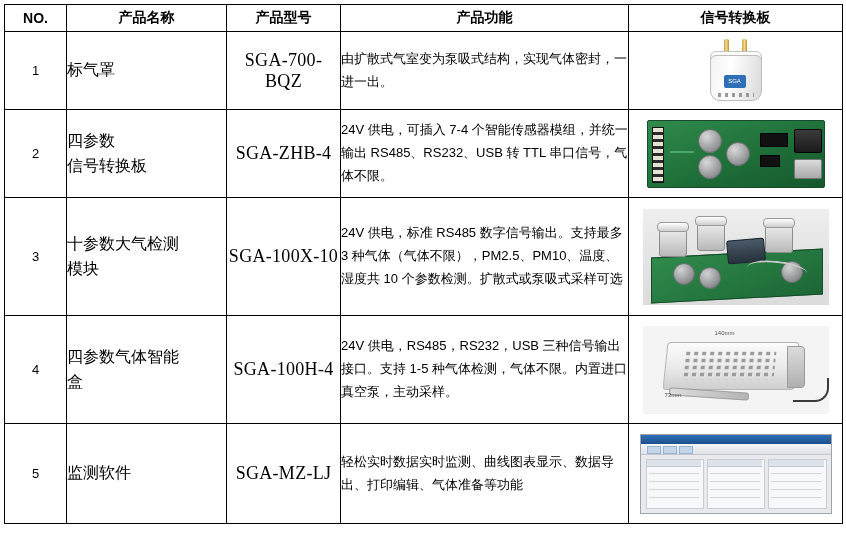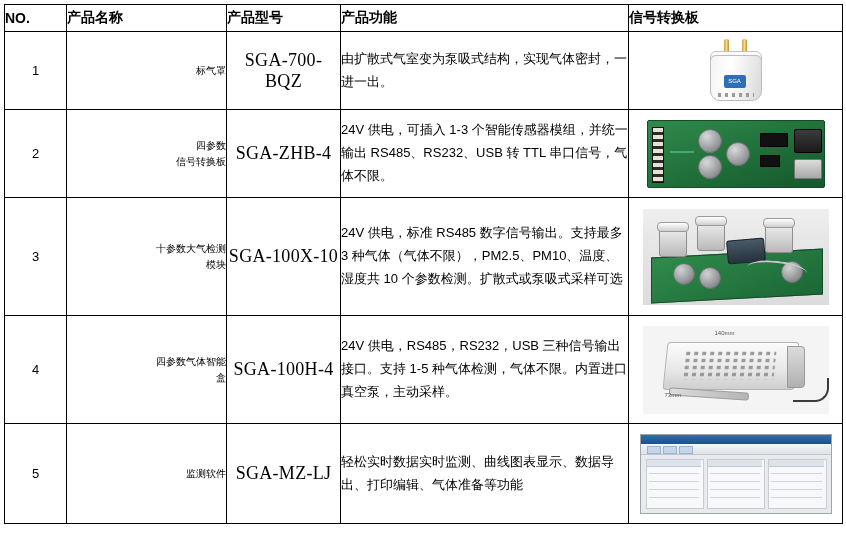--- a/index.html
+++ b/index.html
@@ -23,36 +23,36 @@
   table.product-table th,
   table.product-table td {
     border: 1px solid #000000;
     vertical-align: middle;
     padding: 0;
   }
   thead th {
     height: 26px;
     font-size: 14px;
     font-weight: bold;
-    text-align: left;
+    text-align: center;
   }
   
   col.c-no    { width: 62px; }
   col.c-name  { width: 160px; }
   col.c-model { width: 114px; }
   col.c-func  { width: 288px; }
   col.c-img   { width: 214px; }
 
   td.cell-no {
     text-align: center;
     font-size: 13px;
   }
   td.cell-name {
-    text-align: right;
-    font-size: 10px;
+    text-align: left;
+    font-size: 16px;
     line-height: 1.55;
     padding: 4px 6px;
   }
   td.cell-model {
     text-align: center;
     font-size: 18px;
     font-family: "Liberation Serif", serif;
     letter-spacing: 0.3px;
   }
   td.cell-func {
@@ -392,21 +392,21 @@
       </td>
     </tr>
 
     <tr class="r2">
       <td class="cell-no">2</td>
       <td class="cell-name">
         <div>四参数</div>
         <div>信号转换板</div>
       </td>
       <td class="cell-model">SGA-ZHB-4</td>
-      <td class="cell-func">24V 供电，可插入 1-3 个智能传感器模组，并统一输出 RS485、RS232、USB 转 TTL 串口信号，气体不限。</td>
+      <td class="cell-func">24V 供电，可插入 7-4 个智能传感器模组，并统一输出 RS485、RS232、USB 转 TTL 串口信号，气体不限。</td>
       <td class="cell-img">
         <div class="imgbox">
           <div class="fig-pcb">
             <div class="hdr"></div>
             <div class="trace"></div>
             <div class="sock s1"></div>
             <div class="sock s2"></div>
             <div class="sock s3"></div>
             <div class="chip c1"></div>
             <div class="chip c2"></div>

